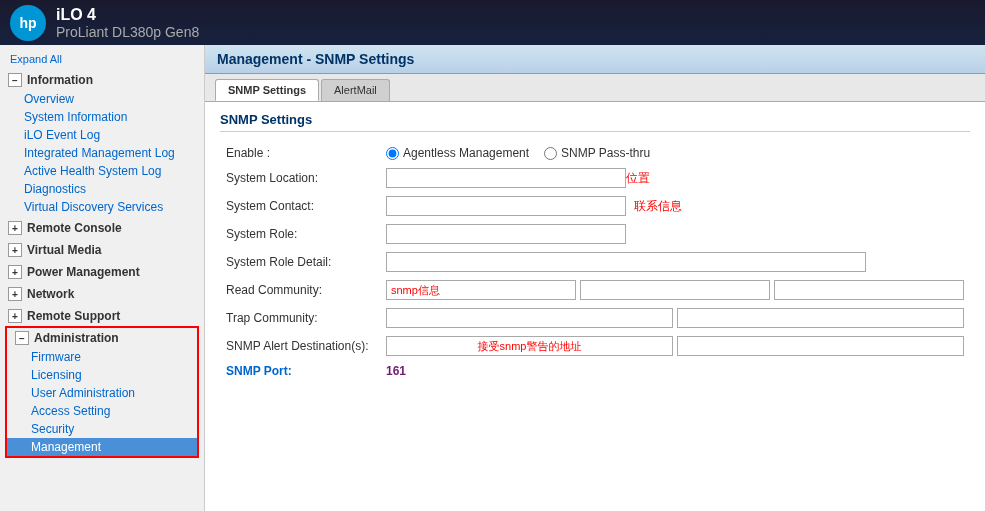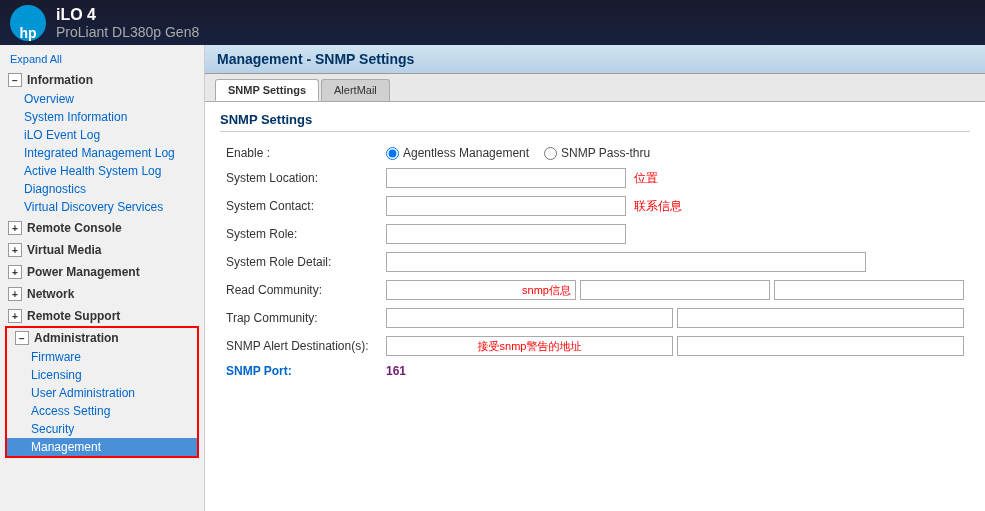--- a/index.html
+++ b/index.html
@@ -1,20 +1,20 @@
 <!DOCTYPE html>
 <html><head>
   <meta charset="utf-8">
   <style>
     * { margin: 0; padding: 0; box-sizing: border-box; }
     body { font-family: Arial, sans-serif; font-size: 12px; color: #333; background: #fff; width: 985px; height: 511px; overflow: hidden; }
 
     
     .header { background: linear-gradient(to bottom, #1a1a2e, #16213e); height: 45px; display: flex; align-items: center; padding: 0 10px; }
-    .header-logo { width: 36px; height: 36px; background: #0096d6; border-radius: 50%; display: flex; align-items: flex-end; justify-content: center; margin-right: 10px; }
+    .header-logo { width: 36px; height: 36px; background: #0096d6; border-radius: 50%; display: flex; align-items: center; justify-content: center; margin-right: 10px; }
     .header-logo span { color: white; font-size: 14px; font-weight: bold; }
     .header-title { color: white; }
     .header-title .app-name { font-size: 16px; font-weight: bold; }
     .header-title .server-name { font-size: 14px; color: #aaa; }
 
     
     .layout { display: flex; height: calc(511px - 45px); }
 
     
     .sidebar { width: 205px; min-width: 205px; background: #f0f0f0; border-right: 1px solid #ccc; overflow-y: auto; padding: 5px 0; font-size: 12px; }
@@ -167,21 +167,21 @@
                 <input type="radio" name="enable" style="">
                 <span>SNMP Pass-thru</span>
               </label>
             </div>
           </td>
         </tr>
 
         <tr>
           <td class="form-label">System Location:</td>
           <td>
-            <div style="display:flex; align-items:center; gap:8px;">
+            <div style="display:flex; align-items:center; ">
               <input type="text" class="input-md" style="">
               <span class="chinese-text">位置</span>
             </div>
           </td>
         </tr>
 
         <tr>
           <td class="form-label">System Contact:</td>
           <td>
             <div style="display:flex; align-items:center; gap:8px;">
@@ -202,21 +202,21 @@
           <td class="form-label">System Role Detail:</td>
           <td>
             <input type="text" style="width: 480px;">
           </td>
         </tr>
 
         <tr>
           <td class="form-label">Read Community:</td>
           <td>
             <div class="multi-input">
-              <input type="text" style="width: 200px; color: red; text-align: right;" value="snmp信息">
+              <input type="text" style="width: 200px; color: red; text-align: left;" value="snmp信息">
               <input type="text" style="width: 180px;">
               <input type="text" style="width: 80px;">
             </div>
           </td>
         </tr>
 
         <tr>
           <td class="form-label">Trap Community:</td>
           <td>
             <div class="multi-input">

